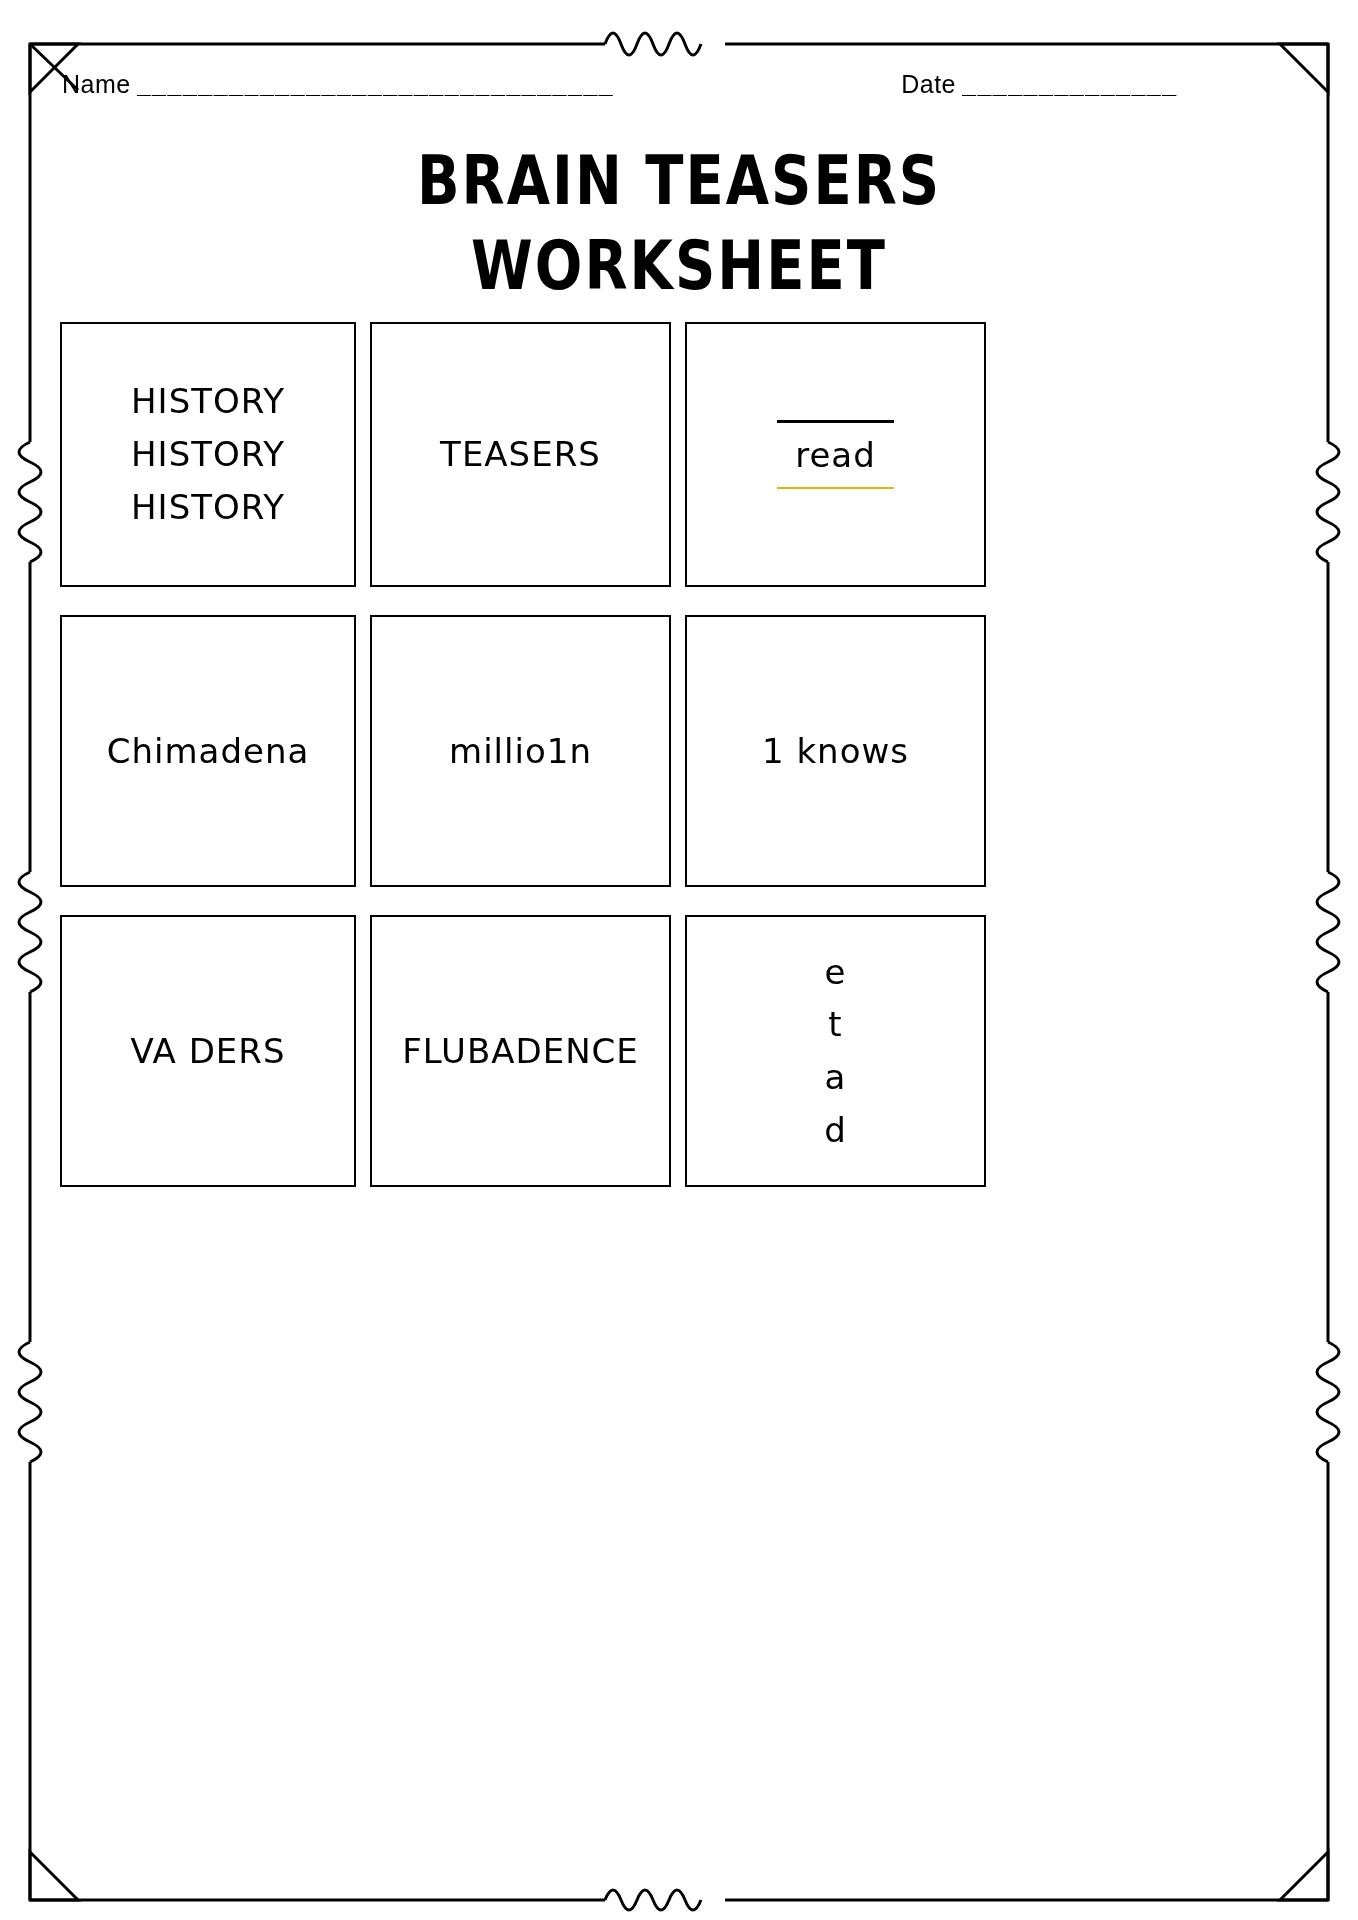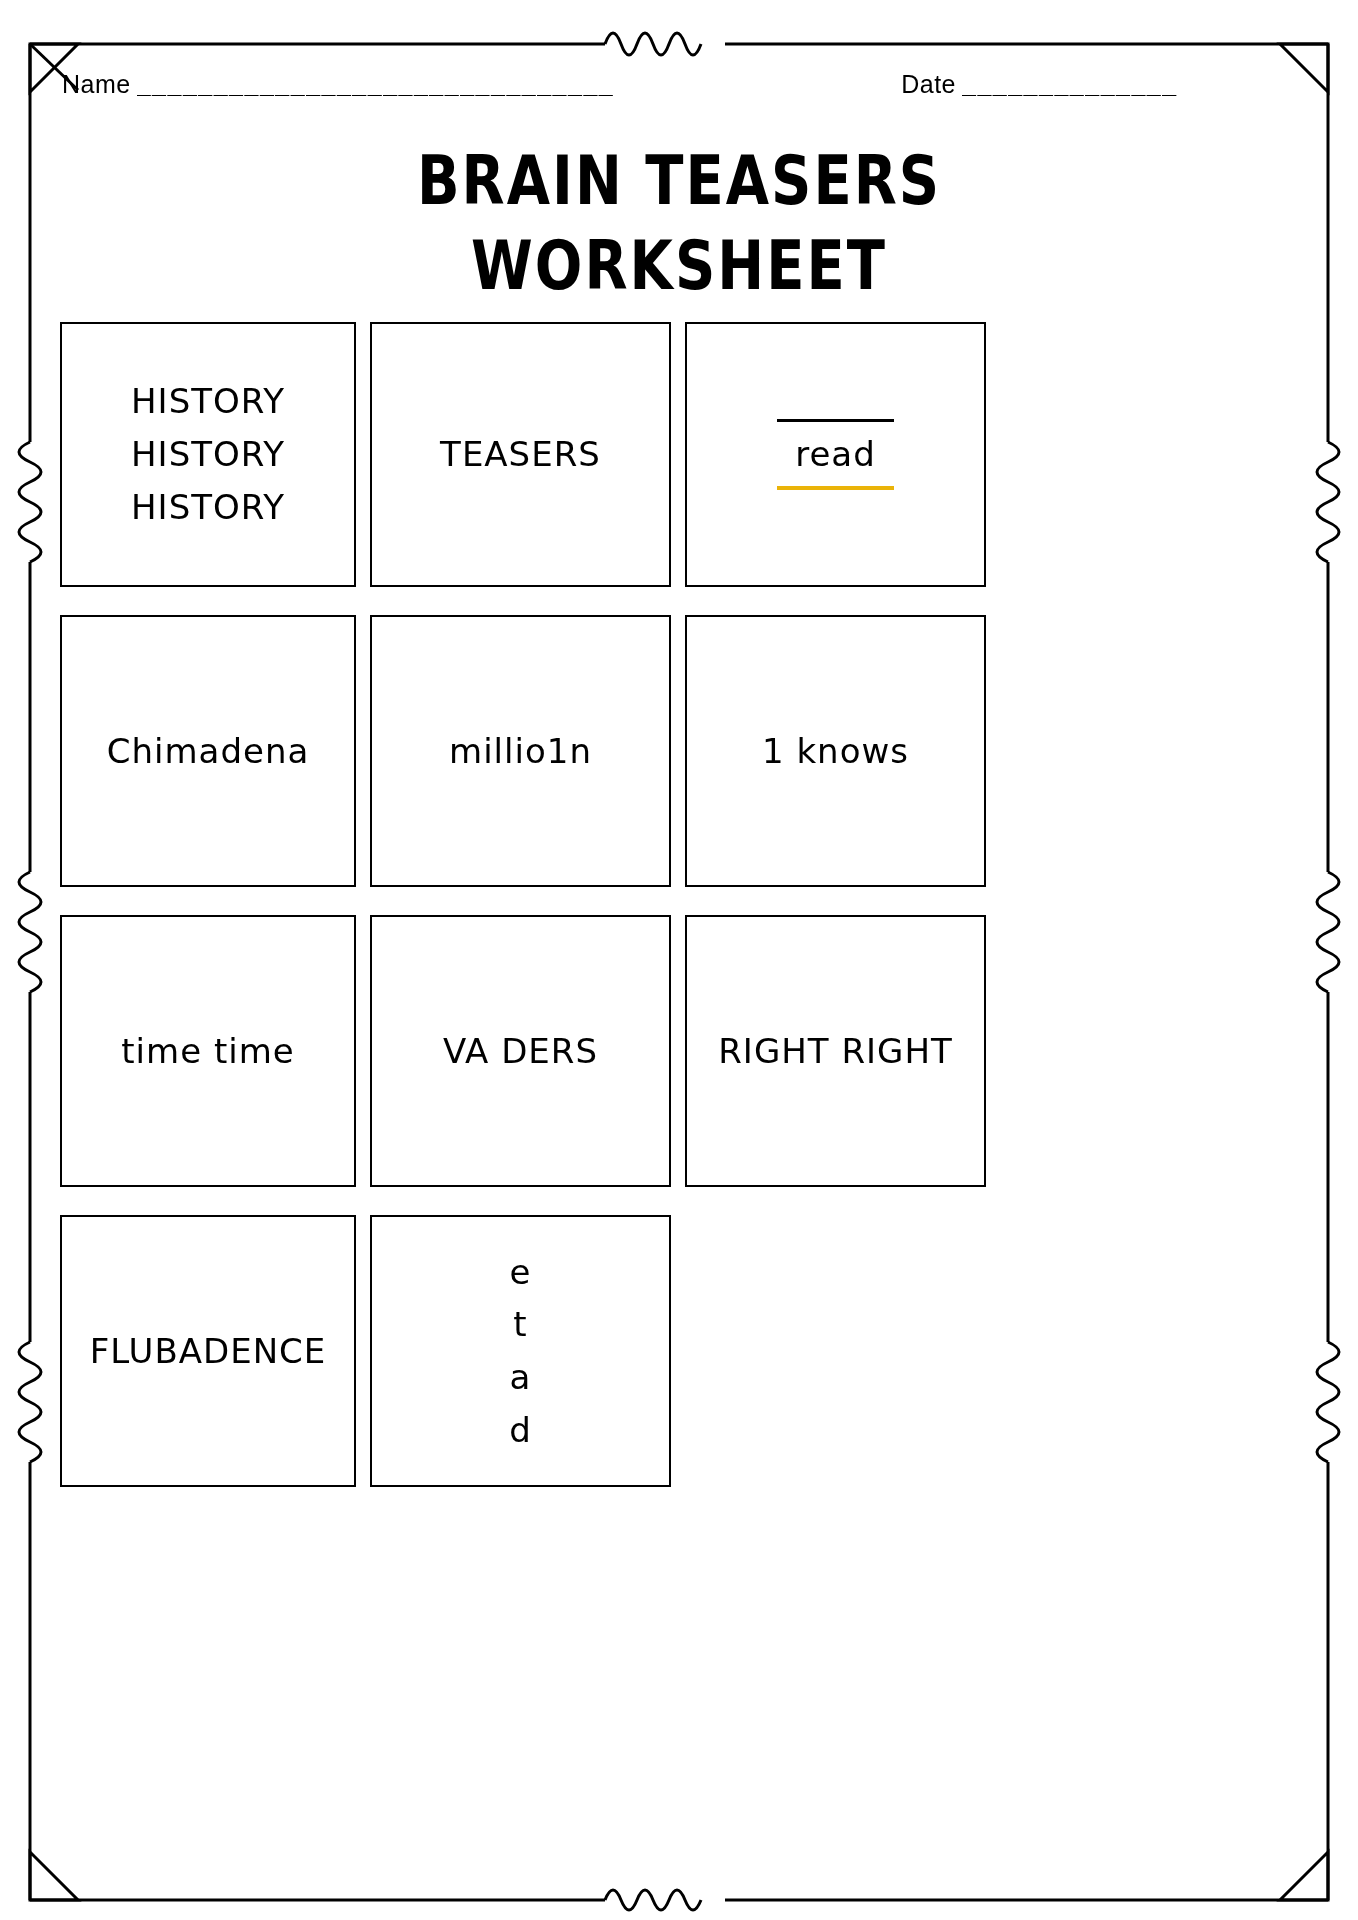--- a/index.html
+++ b/index.html
@@ -101,21 +101,21 @@
     font-family: "DejaVu Sans", sans-serif;
     font-size: 34px;
     line-height: 1.55;
     letter-spacing: 1px;
     white-space: pre-line;
   }
 
   
   .t-caps     { font-size: 35px; letter-spacing: 2px; }
   .t-lower    { font-size: 36px; letter-spacing: 0.5px; }
-  .t-read     { font-size: 36px; letter-spacing: 0.5px; padding: 6px 18px; border-top: 3px solid #000; border-bottom: 4px solid #eab308; }
+  .t-read     { font-size: 36px; letter-spacing: 0.5px; padding: 6px 18px; border-top: 3px solid #000; border-bottom: 2px solid #eab308; }
   .t-bird     { font-family: "DejaVu Sans", sans-serif; font-weight: bold; font-size: 74px; letter-spacing: 1px; transform: scaleY(1.45); transform-origin: center; }
   .t-vert     { font-size: 34px; line-height: 1.35; letter-spacing: 0.5px; }
   .t-spaced   { font-size: 35px; letter-spacing: 1px; }
 </style>
 </head>
 <body>
 
 <div class="page">
 
   <svg class="frame-svg" viewBox="0 0 1358 1920">
@@ -186,32 +186,26 @@
     </div>
 
     <div class="cell">
       <span class="txt t-lower">millio1n</span>
     </div>
 
     <div class="cell">
       <span class="txt t-lower">1 knows</span>
     </div>
 
-    <div class="cell">
-      <span class="txt t-lower">time   time</span>
-    </div>
 
 
     <div class="cell">
       <span class="txt t-spaced">VA DERS</span>
     </div>
 
-    <div class="cell">
-      <span class="txt t-spaced">RIGHT   RIGHT</span>
-    </div>
 
     <div class="cell">
       <span class="txt t-caps">FLUBADENCE</span>
     </div>
 
     <div class="cell">
       <span class="txt t-vert">e
 t
 a
 d</span>

